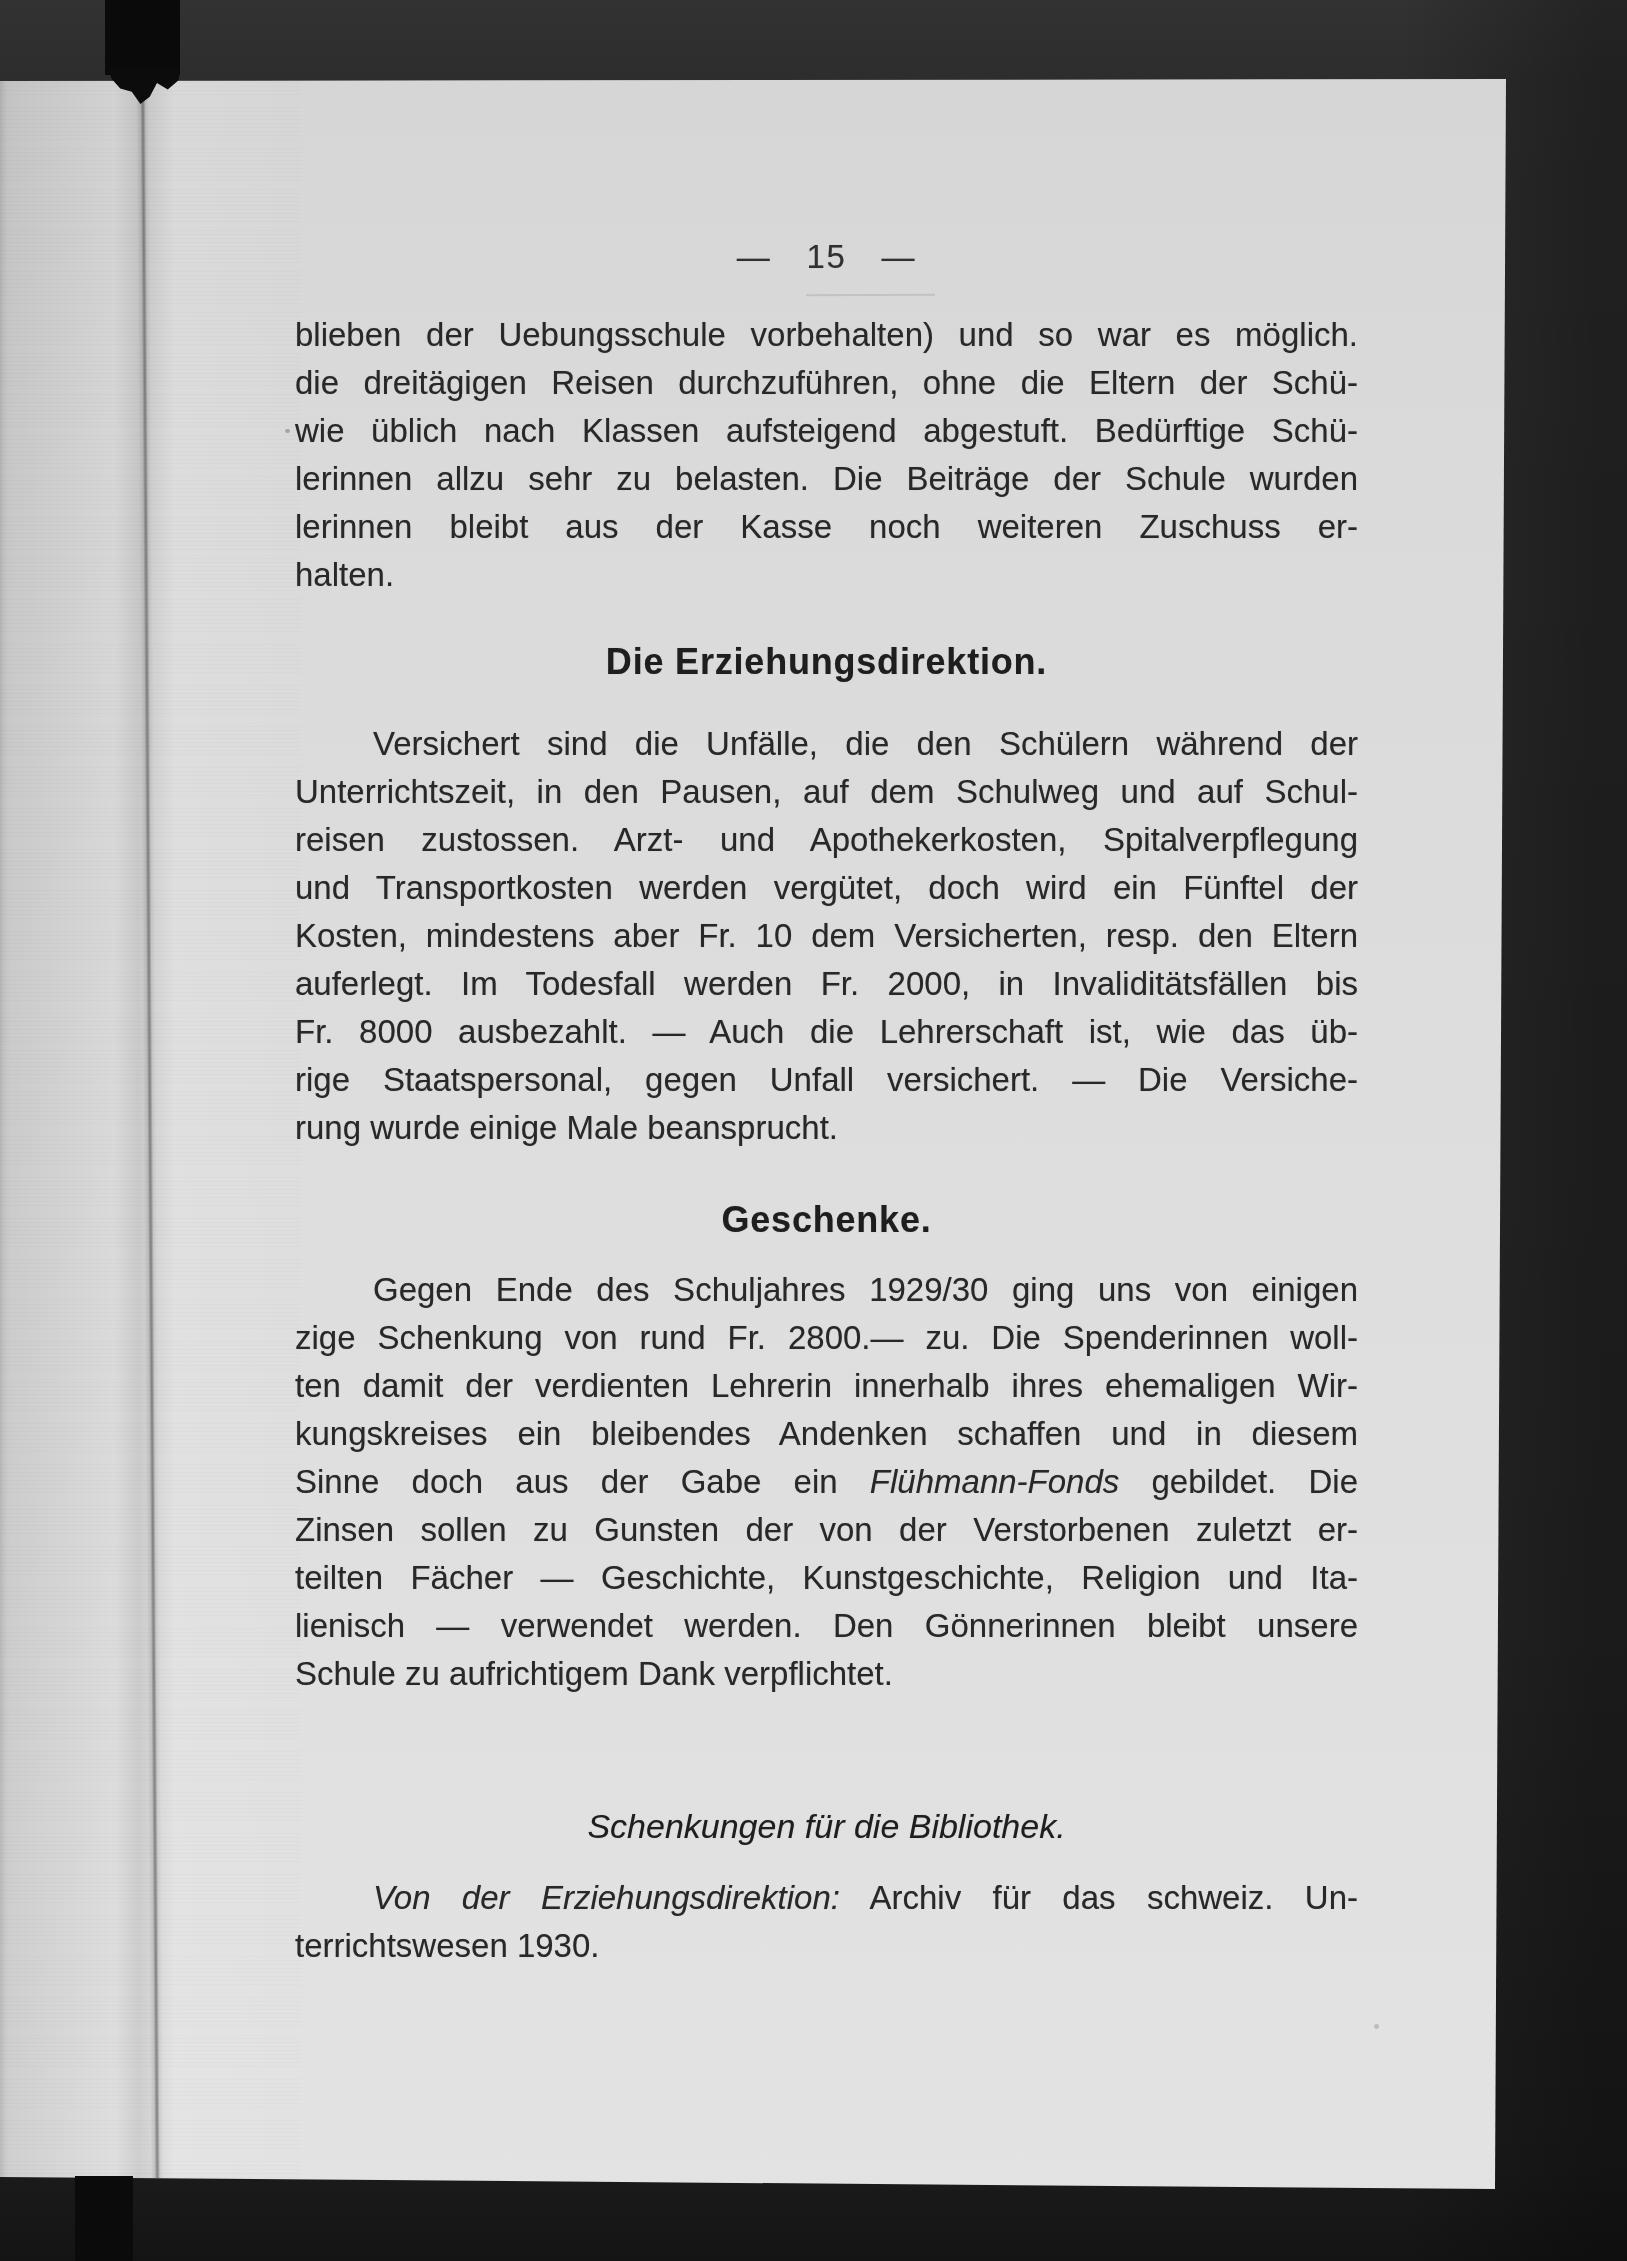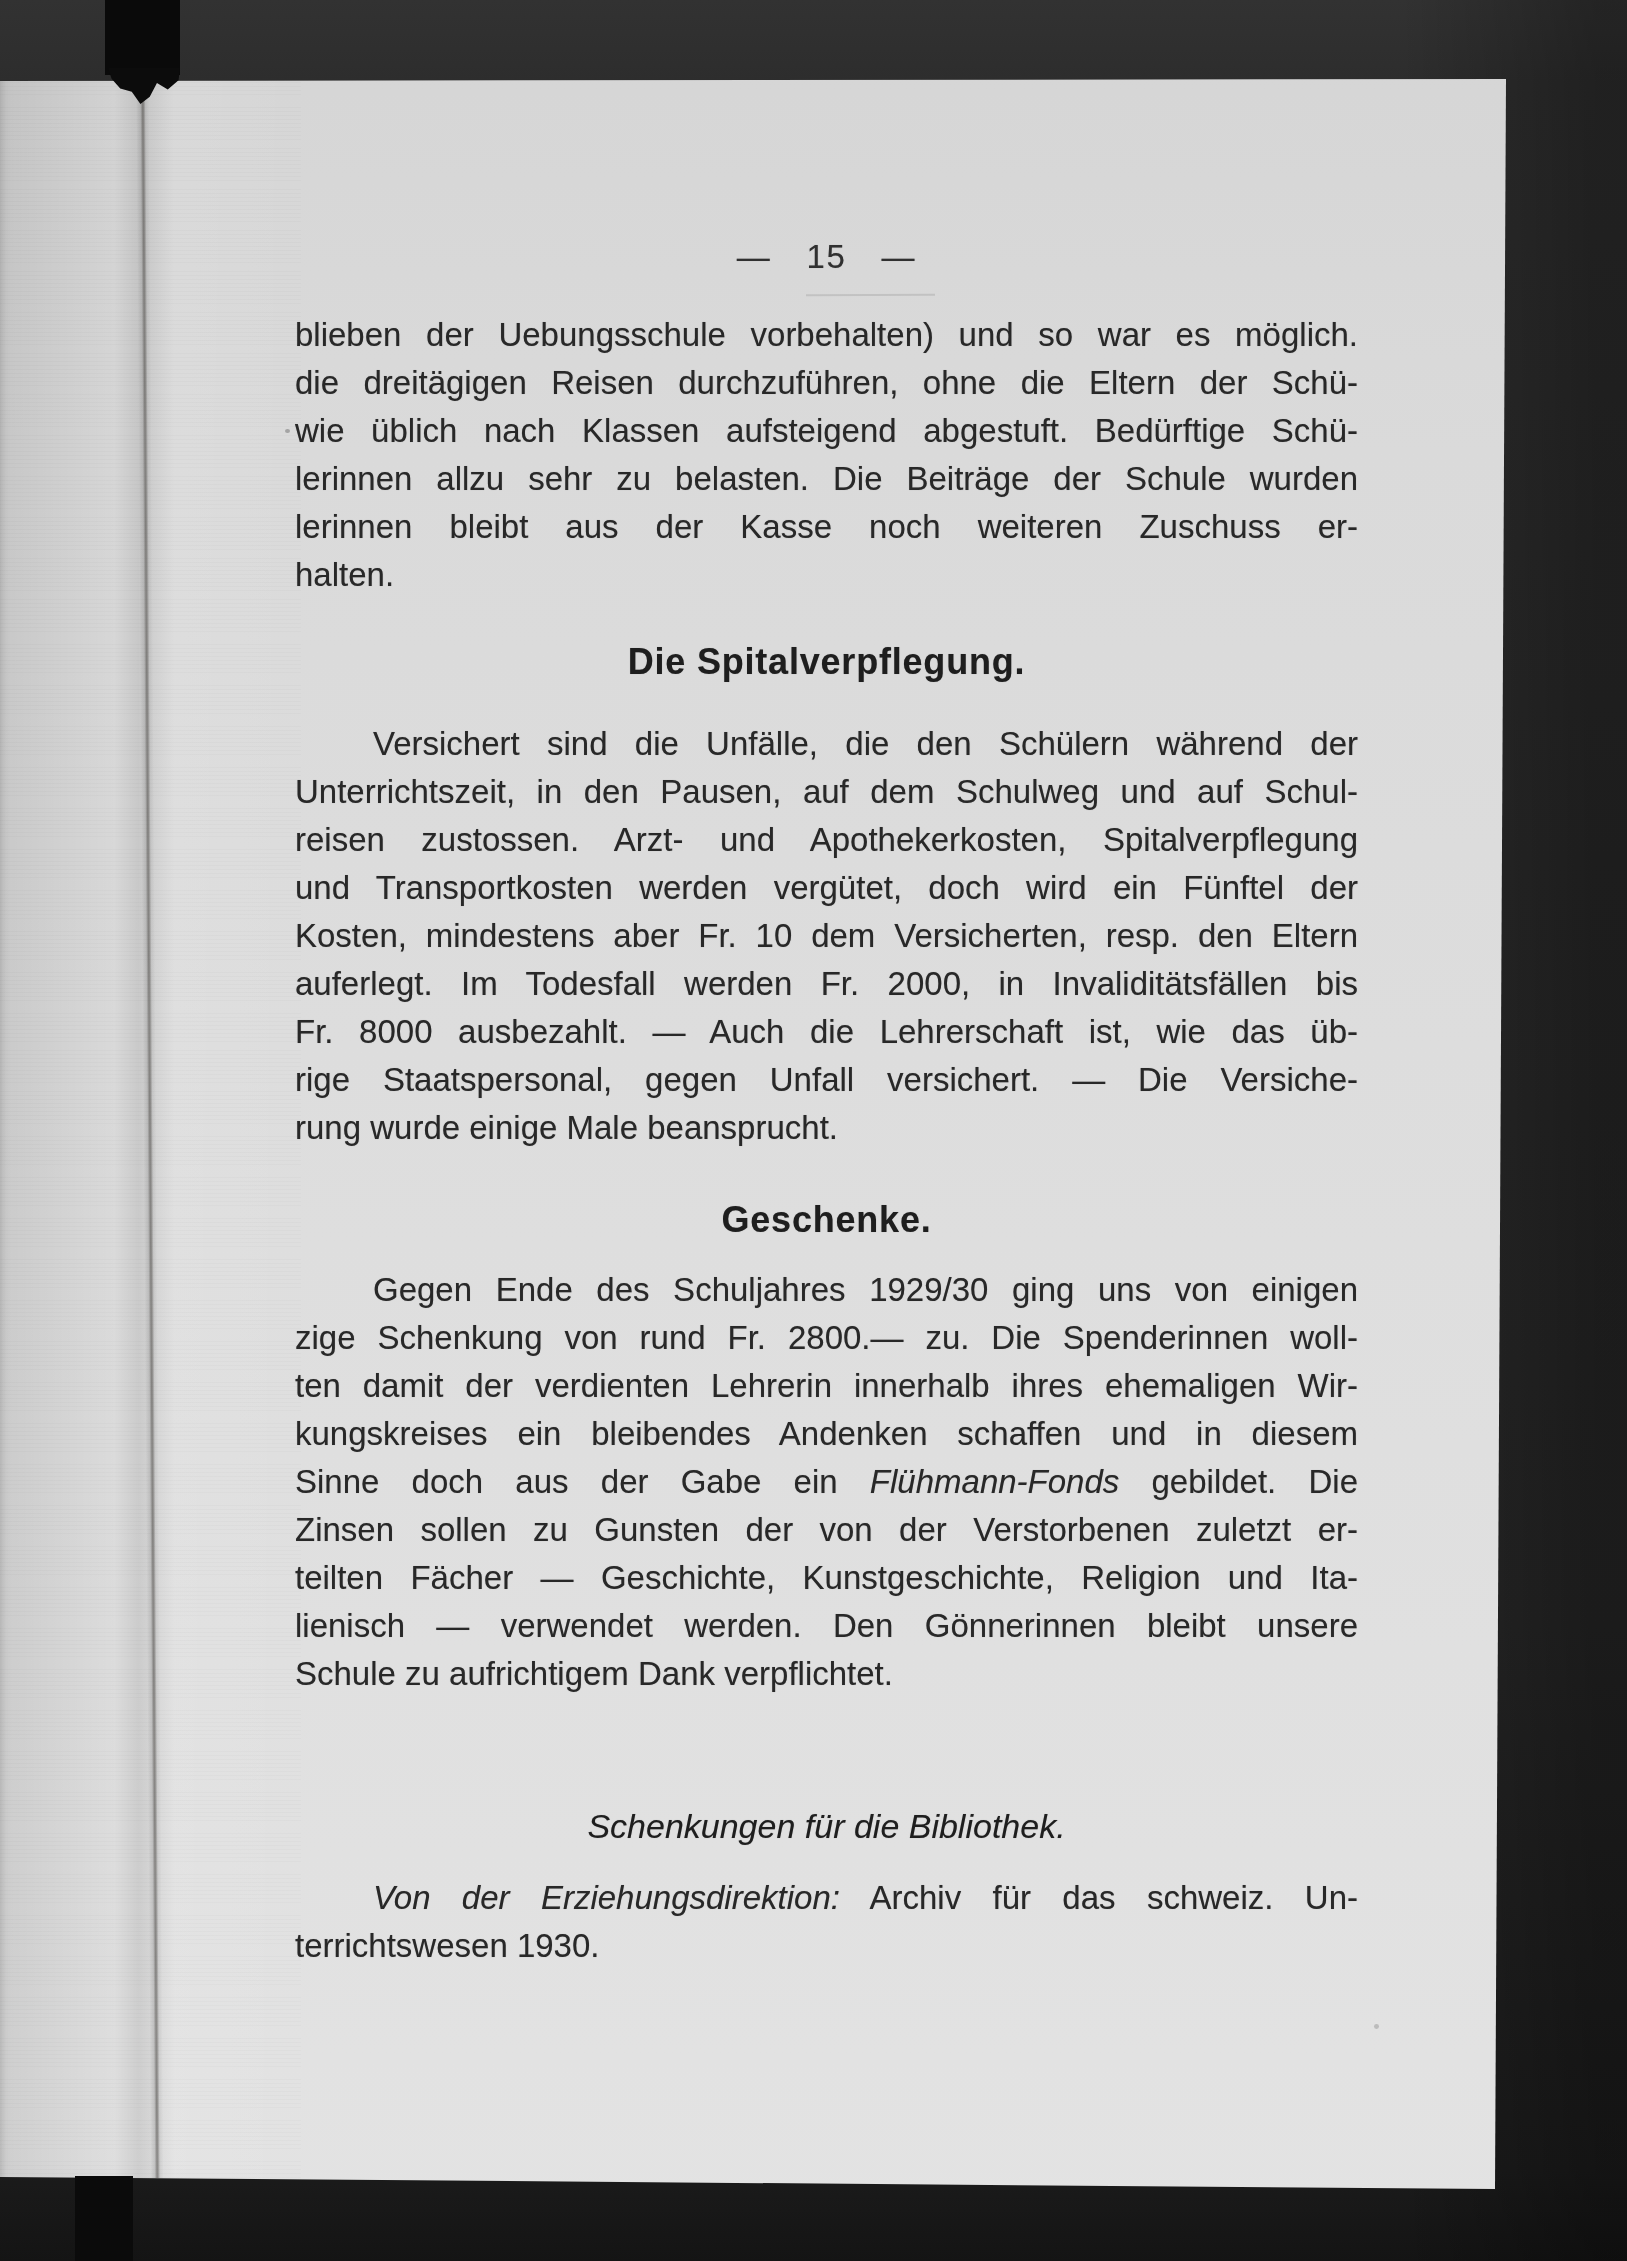--- a/index.html
+++ b/index.html
@@ -94,21 +94,21 @@
 
       <section class="para" style="top:311px">
         <div class="line">blieben der Uebungsschule vorbehalten) und so war es möglich.</div>
         <div class="line">die dreitägigen Reisen durchzuführen, ohne die Eltern der Schü-</div>
         <div class="line">wie üblich nach Klassen aufsteigend abgestuft. Bedürftige Schü-</div>
         <div class="line">lerinnen allzu sehr zu belasten. Die Beiträge der Schule wurden</div>
         <div class="line">lerinnen bleibt aus der Kasse noch weiteren Zuschuss er-</div>
         <div class="line last">halten.</div>
       </section>
 
-      <h2 class="heading bold" style="top:637px">Die Spitalverpflegung.</h2>
+      <h2 class="heading bold" style="top:637px">Die Erziehungsdirektion.</h2>
 
       <section class="para" style="top:720px">
         <div class="line indent">Versichert sind die Unfälle, die den Schülern während der</div>
         <div class="line">Unterrichtszeit, in den Pausen, auf dem Schulweg und auf Schul-</div>
         <div class="line">reisen zustossen. Arzt- und Apothekerkosten, Spitalverpflegung</div>
         <div class="line">und Transportkosten werden vergütet, doch wird ein Fünftel der</div>
         <div class="line">Kosten, mindestens aber Fr. 10 dem Versicherten, resp. den Eltern</div>
         <div class="line">auferlegt. Im Todesfall werden Fr. 2000, in Invaliditätsfällen bis</div>
         <div class="line">Fr. 8000 ausbezahlt. — Auch die Lehrerschaft ist, wie das üb-</div>
         <div class="line">rige Staatspersonal, gegen Unfall versichert. — Die Versiche-</div>

